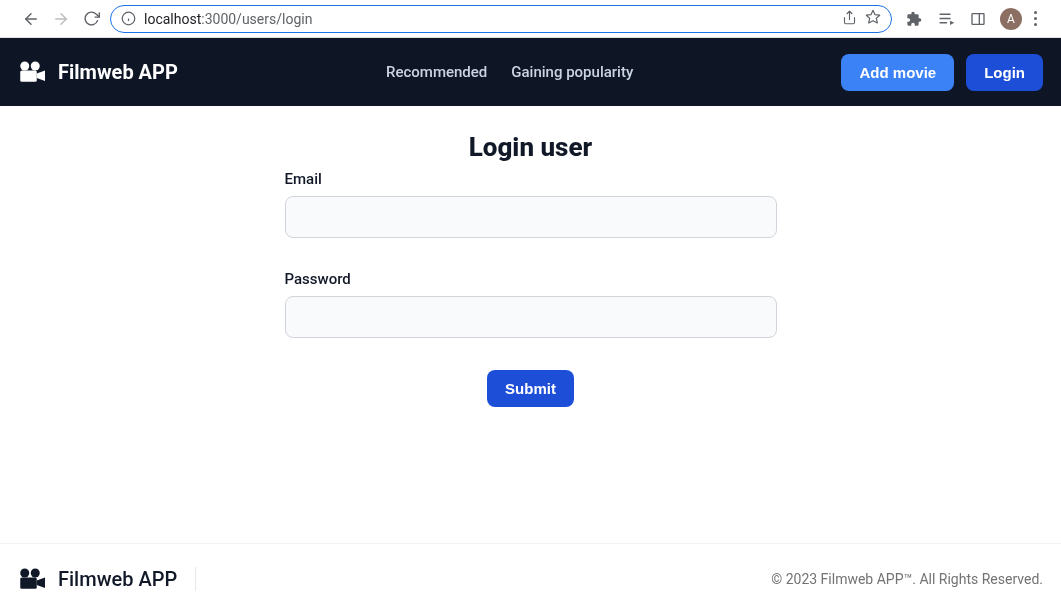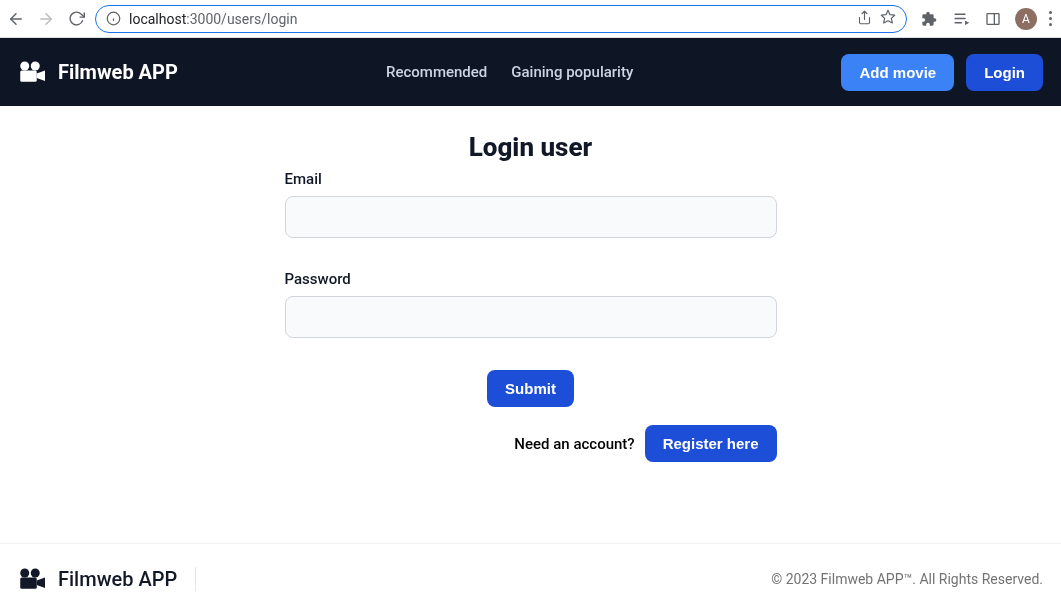--- a/index.html
+++ b/index.html
@@ -11,21 +11,21 @@
     background: #fff;
     display: flex;
     flex-direction: column;
   }
 
   
   .chrome {
     height: 38px;
     display: flex;
     align-items: center;
-    padding: 0 5px;
+    padding: 0 20px;
     gap: 8px;
     border-bottom: 1px solid #e0e0e0;
     background: #fff;
   }
   .chrome .nav-btn {
     width: 22px;
     height: 22px;
     display: flex;
     align-items: center;
     justify-content: center;
@@ -267,24 +267,20 @@
 
     <div class="form-group">
       <label class="form-label">Password</label>
       <input class="form-input" type="password" value="" style="">
     </div>
 
     <div class="submit-row">
       <button class="btn btn-primary">Submit</button>
     </div>
 
-    <div class="register-row">
-      <span>Need an account?</span>
-      <button class="btn btn-primary">Register here</button>
-    </div>
   </div>
 </div>
 
 <div class="footer">
   <div class="footer-brand">
     <span>
       <svg width="30" height="24" viewBox="0 0 40 30" fill="#111827">
           <circle cx="9" cy="7" r="6"></circle>
           <circle cx="23" cy="7" r="6"></circle>
           <rect x="3" y="13" width="22" height="15" rx="2"></rect>

